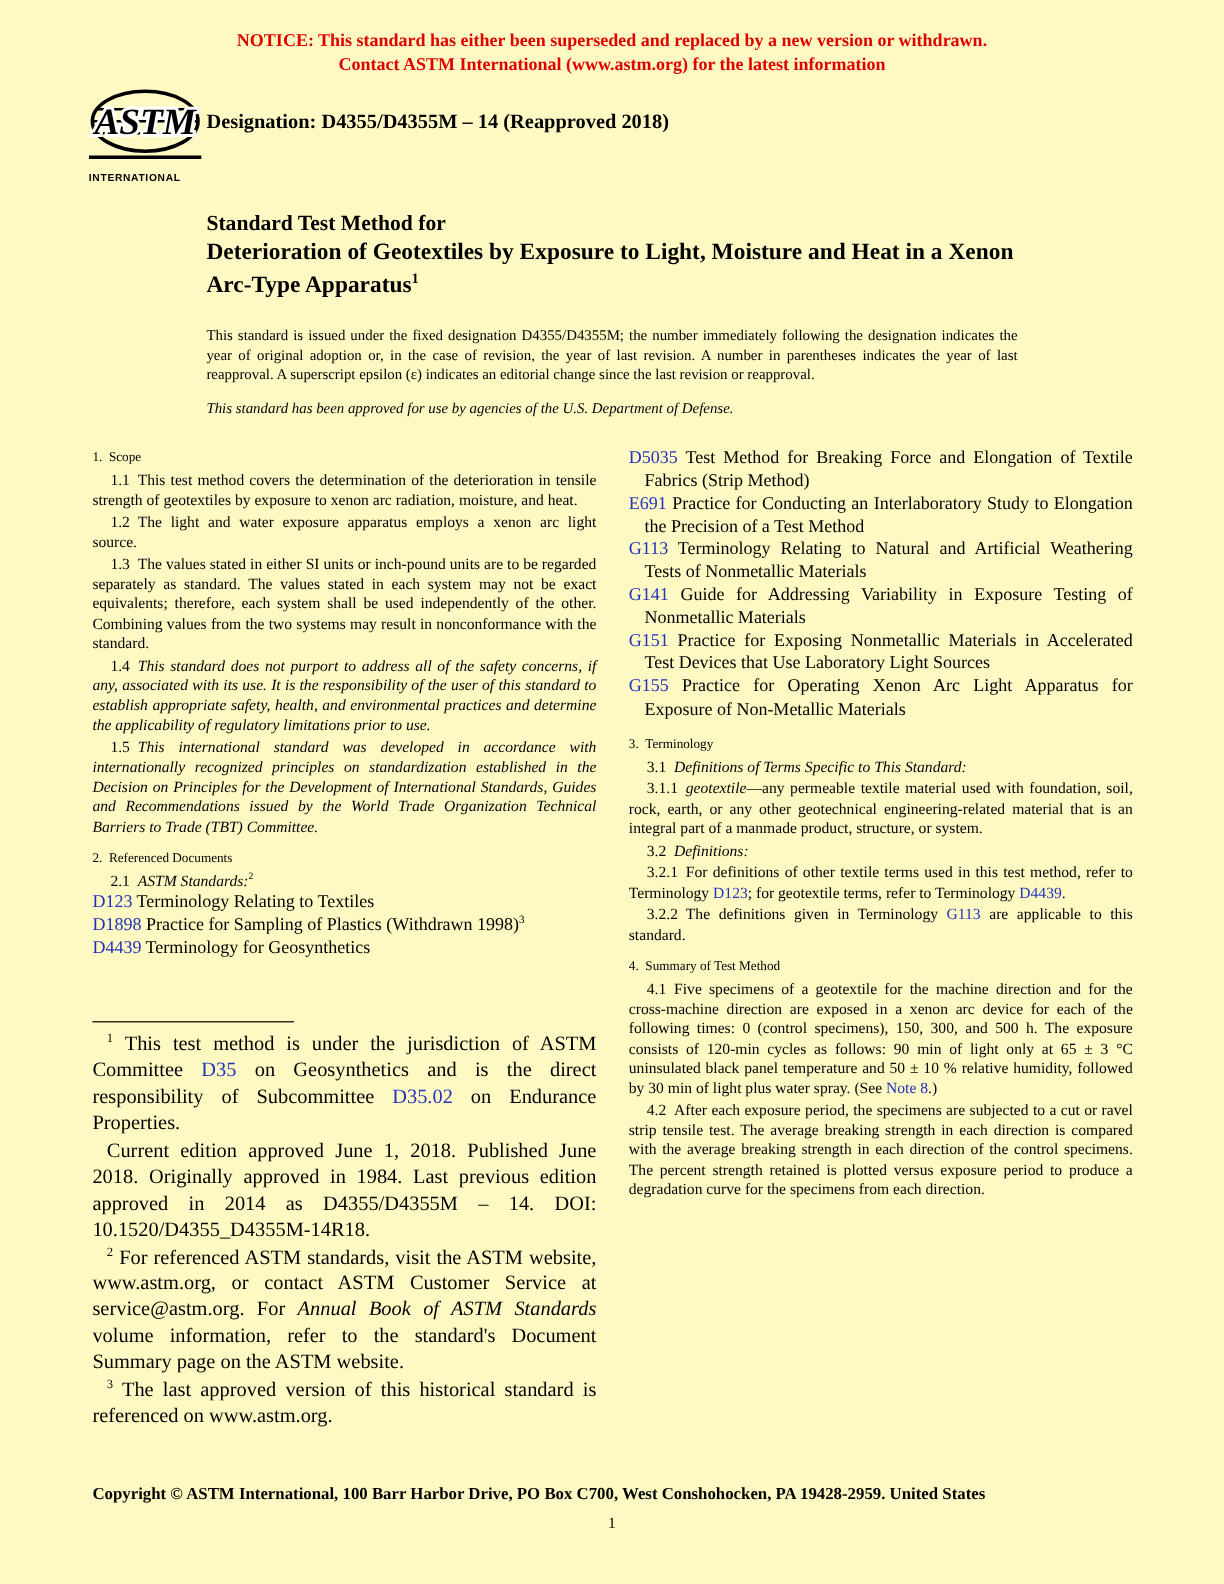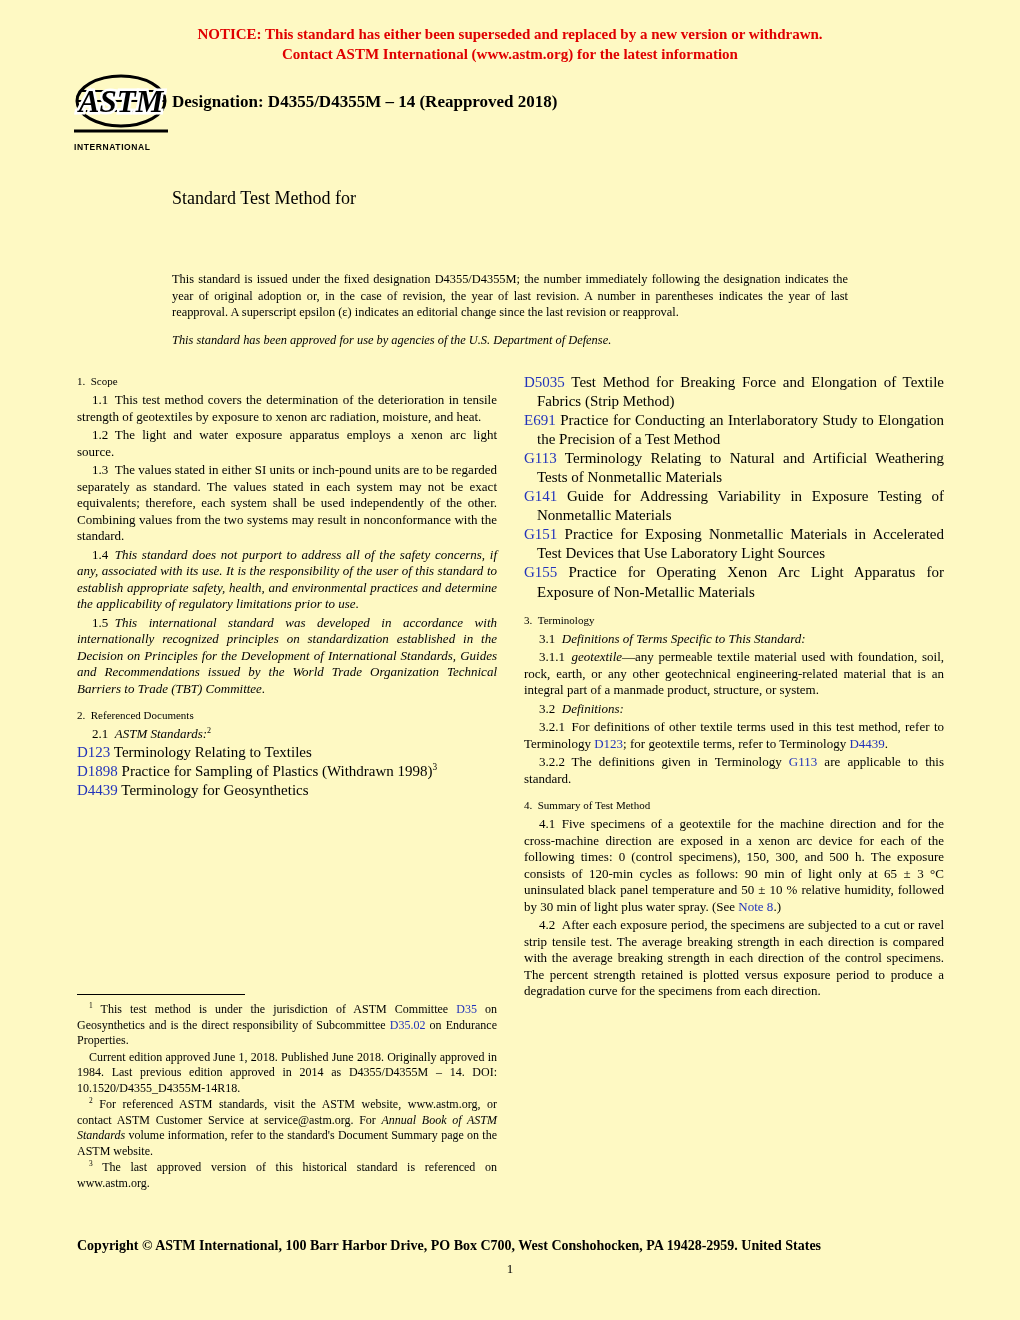--- a/index.html
+++ b/index.html
@@ -9,21 +9,21 @@
 
   .notice { position:absolute; top:24px; left:0; width:100%; text-align:center;
             color:var(--notice-red); font-weight:700; font-size:15px; line-height:1.35; }
 
   .logo { position:absolute; left:74px; top:74px; width:94px; }
   .logo-intl { font-family:"Liberation Sans", sans-serif; font-weight:700; font-size:8.5px;
                letter-spacing:0.6px; margin-top:2px; }
 
   .designation { position:absolute; left:172px; top:92px; font-size:17px; font-weight:700; }
 
-  .titleblock { position:absolute; left:172px; top:186px; width:692px; font-weight:400; }
+  .titleblock { position:absolute; left:172px; top:174px; width:692px; font-weight:700; }
   .kicker { font-size:18px; line-height:1.35; }
   .main   { font-size:19.5px; line-height:1.38; }
 
   .intro { position:absolute; left:172px; top:271px; width:676px; font-size:12.4px; line-height:1.34; }
   .issued { text-align:justify; }
   .dod { margin-top:11px; }
 
   .it { font-style:italic; }
   .lnk { color:var(--link-blue); cursor:pointer; }
   sup { font-size:0.62em; vertical-align:super; line-height:0; }
@@ -31,21 +31,21 @@
   .body { position:absolute; left:77px; top:373px; width:867px; height:818px; display:flex; gap:27px; }
   .col { width:420px; display:flex; flex-direction:column; }
 
   .heading { font-size:11px; font-weight:400; margin:12px 0 5px; }
   .blocks > .heading:first-child { margin-top:2px; }
   .para { font-size:13px; line-height:1.27; text-align:justify; text-indent:15px; margin-top:2px; }
   .ref  { font-size:15px; line-height:1.27; text-align:justify; padding-left:13px; text-indent:-13px; }
 
   .footnotes { margin-top:auto; }
   .fnrule { width:168px; border-top:1.2px solid #000; margin-bottom:7px; }
-  .fn { font-size:12px; line-height:1.29; text-align:justify; text-indent:12px; margin-top:1px; }
+  .fn { font-size:17px; line-height:1.29; text-align:justify; text-indent:12px; margin-top:1px; }
 
   .copyright { position:absolute; left:77px; top:1238px; font-size:14px;font-weight:bold; }
   .pagenum { position:absolute; left:0; top:1261px; width:100%; text-align:center; font-size:13px; }
 </style>
 </head>
 <body>
 
 <div class="page">
 
   <div class="notice">
@@ -62,20 +62,21 @@
       <text x="47" y="38" text-anchor="middle" font-size="31" font-weight="bold" font-style="italic" font-family="Liberation Serif, serif" fill="#000" stroke="#fff" stroke-width="5" paint-order="stroke">ASTM</text>
       <line x1="0" y1="57" x2="94" y2="57" stroke="#000" stroke-width="3"></line>
     </svg>
     <div class="logo-intl">INTERNATIONAL</div>
   </div>
 
   <div class="designation">Designation: D4355/D4355M – 14 (Reapproved 2018)</div>
 
   <div class="titleblock">
     <div class="kicker">Standard Test Method for</div>
+    <div class="main"><span>Deterioration of Geotextiles by Exposure to Light, Moisture and Heat in a Xenon Arc-Type Apparatus</span><sup>1</sup></div>
   </div>
 
   <div class="intro">
     <div class="issued">This standard is issued under the fixed designation D4355/D4355M; the number immediately following the designation indicates the year of original adoption or, in the case of revision, the year of last revision. A number in parentheses indicates the year of last reapproval. A superscript epsilon (ε) indicates an editorial change since the last revision or reapproval.</div>
     <div class="dod it">This standard has been approved for use by agencies of the U.S. Department of Defense.</div>
   </div>
 
   <div class="body">
     <div class="col">
       <div class="blocks">

